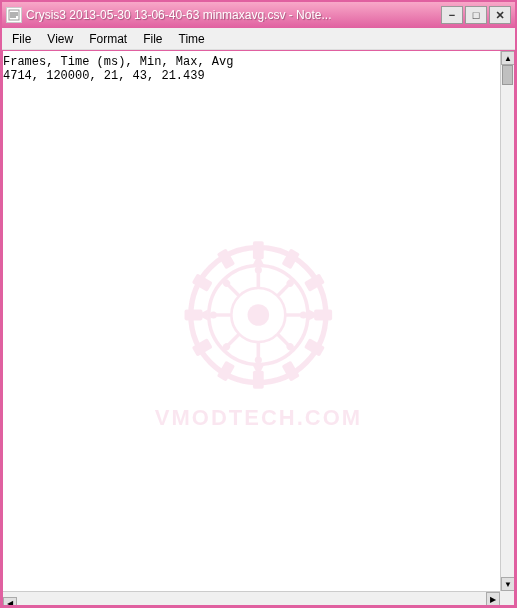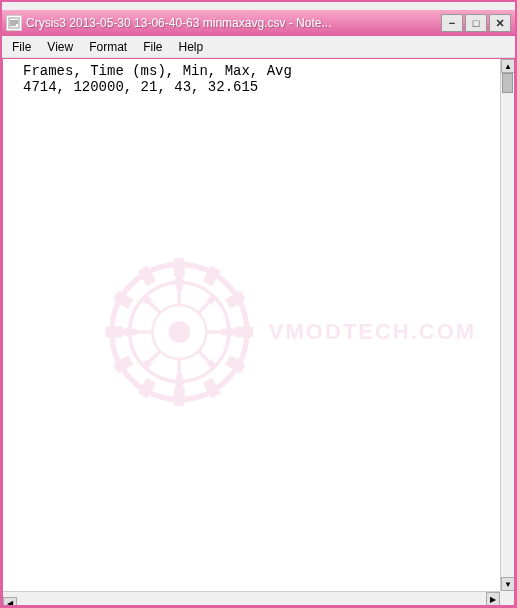--- a/index.html
+++ b/index.html
@@ -29,21 +29,20 @@
     }
 
     .title-bar {
       background: linear-gradient(to bottom, #f8a8c8, #e060a0);
       height: 26px;
       display: flex;
       align-items: center;
       justify-content: space-between;
       padding: 8px 4px;
       flex-shrink: 0;
-      margin-top: 8px;
     }
 
     .title-bar-left {
       display: flex;
       align-items: center;
       gap: 4px;
     }
 
     .title-bar-icon {
       width: 16px;
@@ -116,40 +115,40 @@
       border: 1px solid #e060a0;
       margin: 0;
       position: relative;
       overflow: hidden;
       display: flex;
       flex-direction: column;
     }
 
     .text-content {
       flex: 1;
-      padding: 4px 20px;
+      padding: 4px 0;
       font-family: 'Courier New', monospace;
-      font-size: 14px;
+      font-size: 12px;
       color: #000;
       overflow: auto;
       position: relative;
       z-index: 2;
     }
 
     .watermark {
       position: absolute;
       top: 50%;
       left: 50%;
       transform: translate(-50%, -50%);
       opacity: 0.15;
       z-index: 1;
       pointer-events: none;
       display: flex;
-      align-items: center;
-      margin-left: 24px;
+      flex-direction: column;
+      align-items: center;
     }
 
     .watermark-logo {
       width: 180px;
       height: 180px;
     }
 
     .watermark-text {
       color: #e060a0;
       font-size: 22px;
@@ -231,21 +230,21 @@
       <div class="tb-btn">□</div>
       <div class="tb-btn close">✕</div>
     </div>
   </div>
 
   <div class="menu-bar">
     <div class="menu-item">File</div>
     <div class="menu-item">View</div>
     <div class="menu-item">Format</div>
     <div class="menu-item">File</div>
-    <div class="menu-item">Help</div>
+    <div class="menu-item">Time</div>
   </div>
 
   <div class="content-area">
 
     <div class="watermark">
       <svg class="watermark-logo" viewBox="0 0 200 200" xmlns="http://www.w3.org/2000/svg">
 
         <g fill="#e060a0">
 
           <circle cx="100" cy="100" r="75" fill="none" stroke="#e060a0" stroke-width="6"></circle>
@@ -288,21 +287,21 @@
           <polygon points="100,168 106,156 94,156" fill="#e060a0"></polygon>
           <polygon points="32,100 44,94 44,106" fill="#e060a0"></polygon>
           <polygon points="168,100 156,94 156,106" fill="#e060a0"></polygon>
         </g>
       </svg>
       <div class="watermark-text">VMODTECH.COM</div>
     </div>
 
     <div class="text-content">
       <div>Frames, Time (ms), Min, Max, Avg</div>
-      <div> 4714,   120000,  21,  43, 32.615</div>
+      <div> 4714,   120000,  21,  43, 21.439</div>
     </div>
 
     <div class="scrollbar-v">
       <div class="scroll-arrow">▲</div>
       <div class="scroll-thumb-v"></div>
       <div class="scroll-arrow" style="position:absolute;bottom:0;">▼</div>
     </div>
 
     <div class="scrollbar-h">
       <div class="scroll-arrow" style="display:inline-flex;">◀</div>

